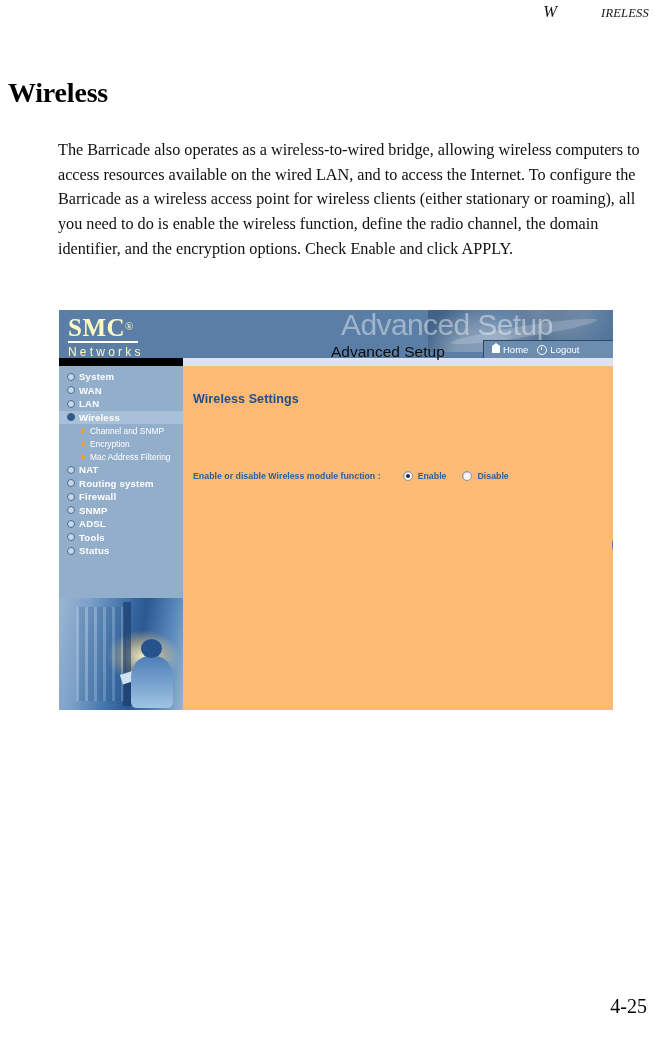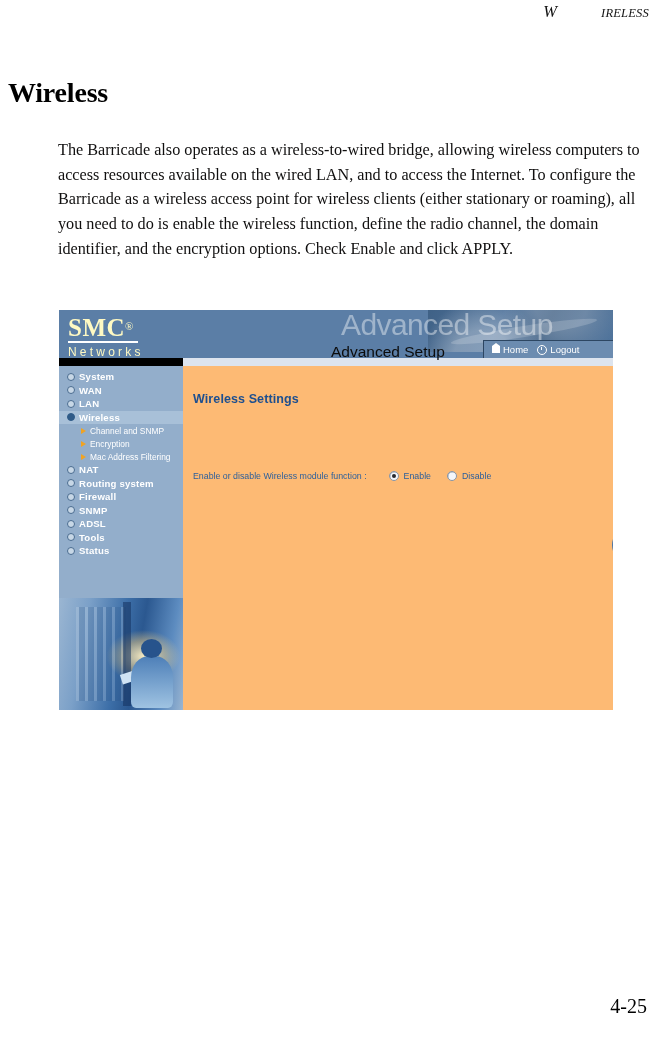--- a/index.html
+++ b/index.html
@@ -333,20 +333,21 @@
     line-height: 11.5px;
     color: #2c5f9b;
   }
   .field-row {
     position: absolute;
     left: 10px; top: 105px;
     display: flex;
     align-items: center;
     font-size: 8.8px;
     color: #2c5f9b;
+    font-weight: bold;
   }
   .field-label { margin-right: 22px; }
   .radio-opt {
     display: flex;
     align-items: center;
     margin-right: 16px;
     justify-content: center;
   }
   .radio {
     width: 8px; height: 8px;

